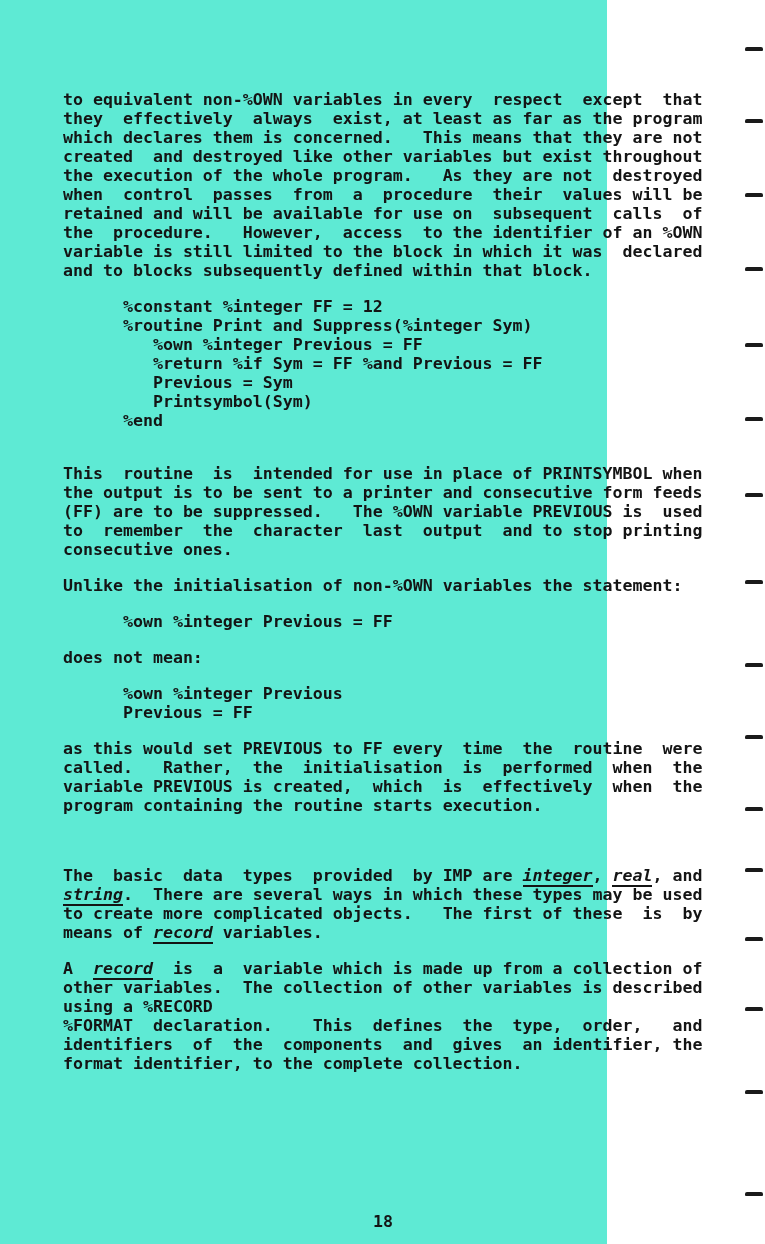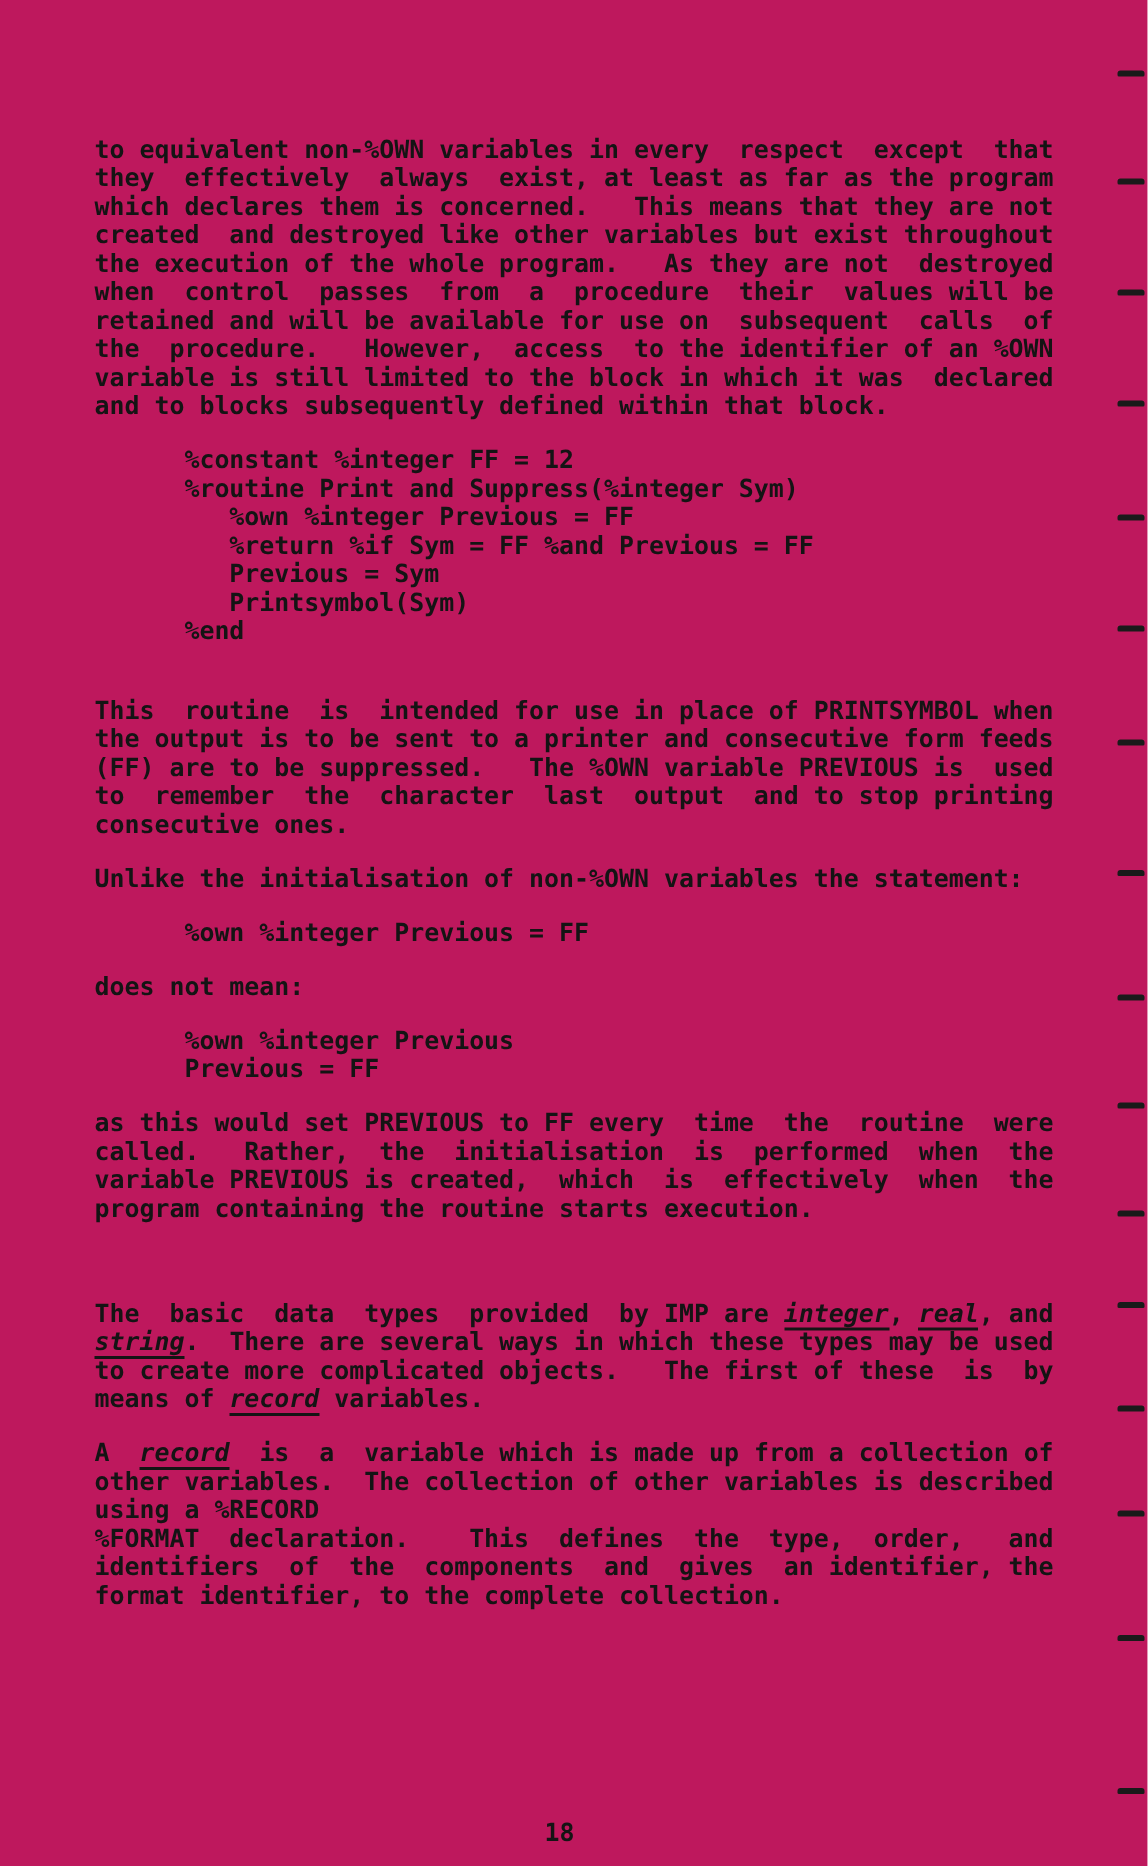--- a/index.html
+++ b/index.html
@@ -5,23 +5,23 @@
   html, body {
     margin: 0;
     padding: 0;
     width: 765px;
     height: 1244px;
     background: #ffffff;
     overflow: hidden;
   }
   .page {
     position: relative;
-    width: 765px;
+    width: 607px;
     height: 1244px;
-    background: #be185d;
+    background: #5eead4;
   }
   .doc {
     position: absolute;
     left: 63px;
     top: 90px;
     font-family: "DejaVu Sans Mono", "Liberation Mono", monospace;
     font-weight: 700;
     font-size: 16.6px;
     line-height: 19px;
     color: #141414;
@@ -30,21 +30,21 @@
   }
   .block { margin: 0; }
   .line { height: 19px; }
   .u {
     border-bottom: 2px solid currentColor;
     font-style: italic;
   }
   .page-number {
     position: absolute;
     top: 1212px;
-    left: 53px;
+    left: 63px;
     width: 640px;
     text-align: center;
     font-family: "DejaVu Sans Mono", "Liberation Mono", monospace;
     font-weight: 700;
     font-size: 16.6px;
     color: #141414;
   }
   .edge-mark {
     position: absolute;
     left: 745px;

